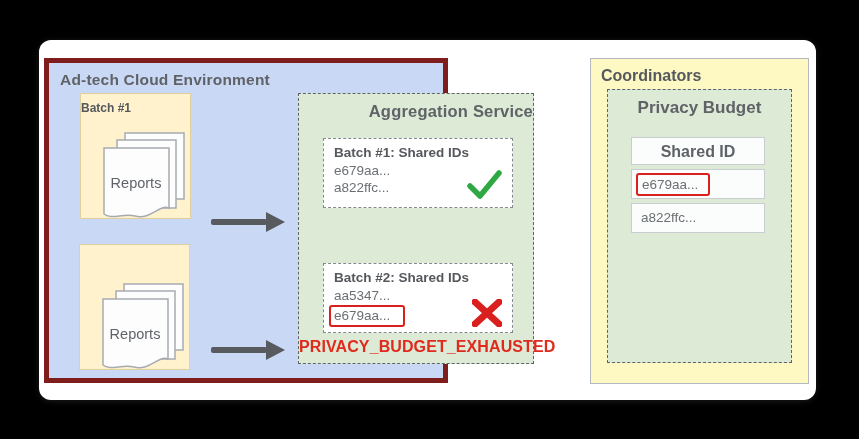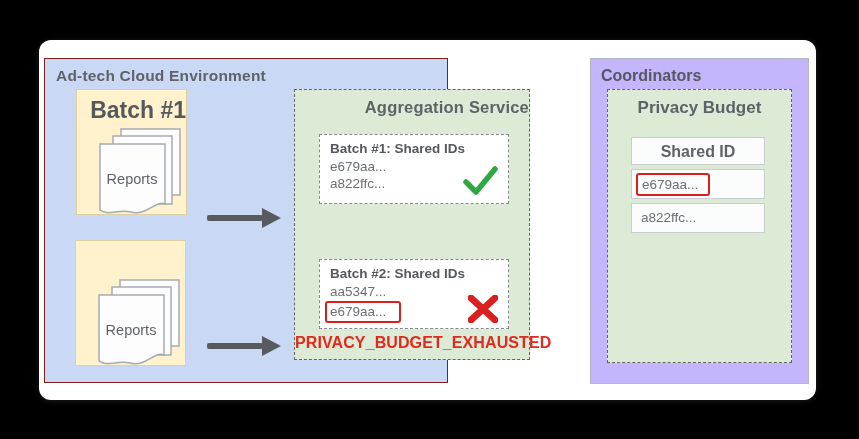--- a/index.html
+++ b/index.html
@@ -8,35 +8,35 @@
     font-family:"Liberation Sans", sans-serif; overflow:hidden;
   }
   .card {
     position:absolute; left:39px; top:40px; width:777px; height:360px;
     background:#ffffff; border-radius:12px;
     box-shadow:0 1px 6px rgba(80,80,80,0.35);
   }
   
   .env {
     position:absolute; left:5px; top:18px; width:404px; height:325px;
-    background:#c9d8f4; border:1px solid #7f1d1d; box-sizing:border-box;
+    background:#c9d8f4; border:5px solid #7f1d1d; box-sizing:border-box;
   }
   .env-label {
     position:absolute; left:11px; top:8px;
     font-size:15.5px; font-weight:bold; color:#5f6368; letter-spacing:0.2px;
   }
   .batch {
     position:absolute; width:111px; height:126px;
     background:#fff2cc; border:1px solid #e0d0a0; box-sizing:border-box;
   }
   .batch1 { left:31px; top:30px; }
   .batch2 { left:30px; top:181px; }
   .batch-title {
-    text-align:right; margin-top:7px;
-    font-size:23px; font-weight:bold; color:#55585c;
+    text-align:left; margin-top:7px;
+    font-size:12px; font-weight:bold; color:#55585c;
   }
   .reports-wrap { position:absolute; left:17px; top:30px; width:93px; height:90px;margin-top:8px; }
   .arrow { position:absolute; left:161px; width:76px; height:24px; }
   .arrow1 { top:147px; }
   .arrow2 { top:275px; }
   
   .agg {
     position:absolute; left:249px; top:30px; width:236px; height:271px;
     background:#dcead6; border:1.6px dashed #606469; box-sizing:border-box;
   }
@@ -60,21 +60,21 @@
     display:inline-block; border:2.5px solid #da201e; border-radius:3px;
     padding:0 13px 1px 3px; margin-left:-5px; margin-top:1px;
   }
   .error-label {
     position:absolute; left:0; right:0; top:244px; text-align:center;
     font-size:16px; font-weight:bold; color:#e02a1d; letter-spacing:0.1px;
   }
   
   .coord {
     position:absolute; left:551px; top:18px; width:219px; height:326px;
-    background:#c4b5fd; border:1px solid #b3b9bf; box-sizing:border-box;
+    background:#fef9c3; border:1px solid #b3b9bf; box-sizing:border-box;
   }
   .coord-label {
     position:absolute; left:10px; top:8px;
     font-size:16px; font-weight:bold; color:#55585c;
   }
   .pb {
     position:absolute; left:16px; top:30px; width:185px; height:274px;
     background:#dcead6; border:1.6px dashed #606469; box-sizing:border-box;
   }
   .pb-title {

